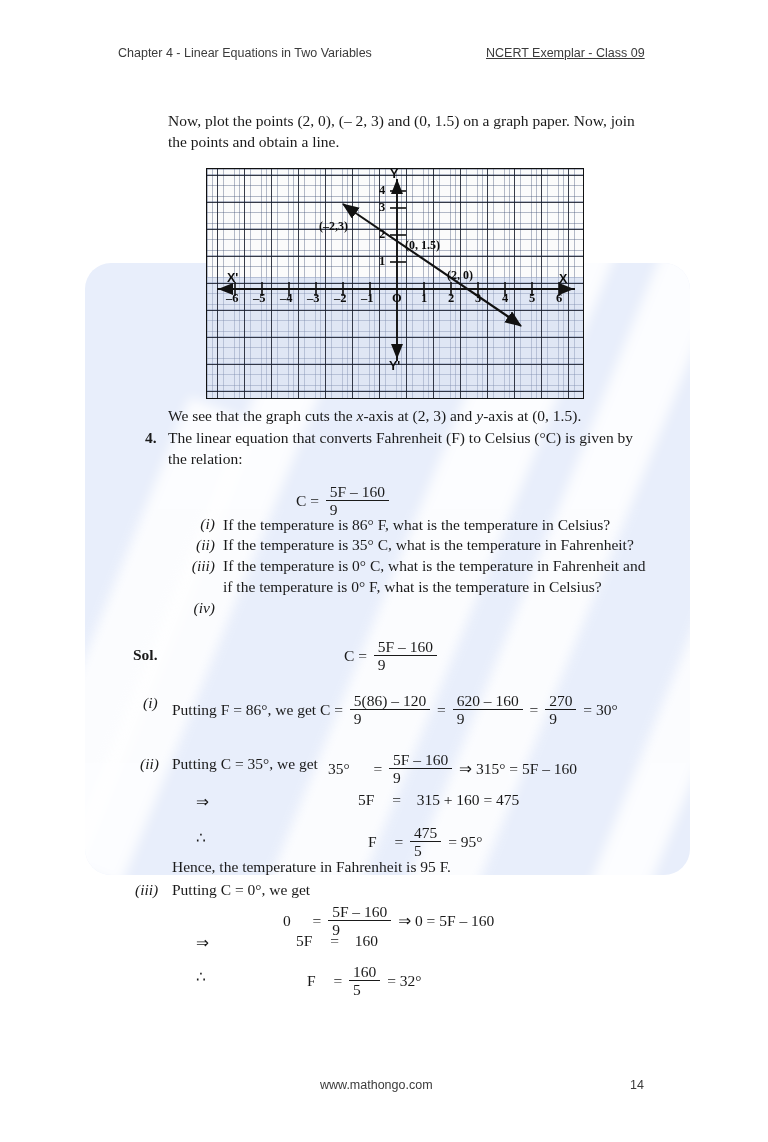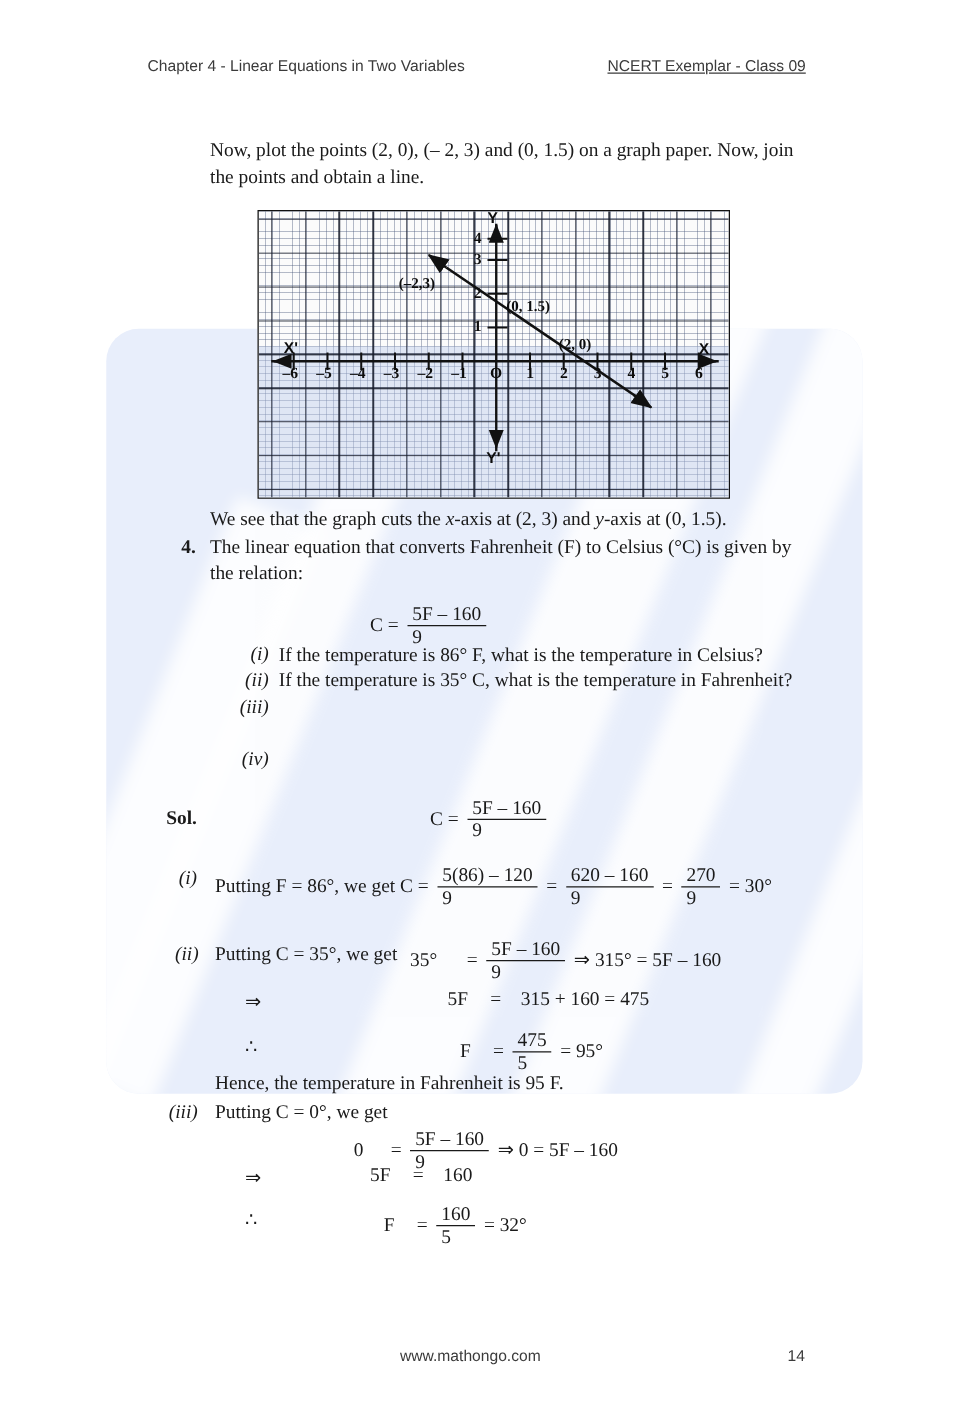--- a/index.html
+++ b/index.html
@@ -197,20 +197,21 @@
     </span>
   </div>
 
   <div class="para ital" style="left:187px; top:513px; text-align:right; width:28px;">(i)</div>
   <div class="para" style="left:223px; top:514px; width:430px;">If the temperature is 86° F, what is the temperature in Celsius?</div>
 
   <div class="para ital" style="left:183px; top:534px; text-align:right; width:32px;">(ii)</div>
   <div class="para" style="left:223px; top:534px; width:440px;">If the temperature is 35° C, what is the temperature in Fahrenheit?</div>
 
   <div class="para ital" style="left:178px; top:555px; text-align:right; width:37px;">(iii)</div>
+  <div class="para" style="left:223px; top:555px; width:435px;">If the temperature is 0° C, what is the temperature in Fahrenheit and if the temperature is 0° F, what is the temperature in Celsius?</div>
 
   <div class="para ital" style="left:178px; top:597px; text-align:right; width:37px;">(iv)</div>
 
   <div class="para bold" style="left:133px; top:644px;">Sol.</div>
 
   <div class="eqline" style="left:344px; top:638px;">
     <span>C =</span>
     <span class="frac">
       <span class="num">5F – 160</span>
       <span class="den">9</span>

